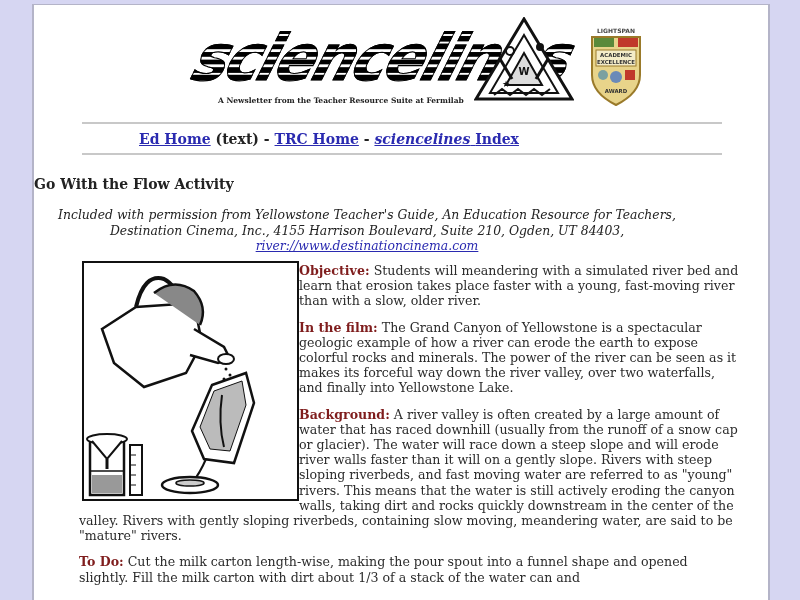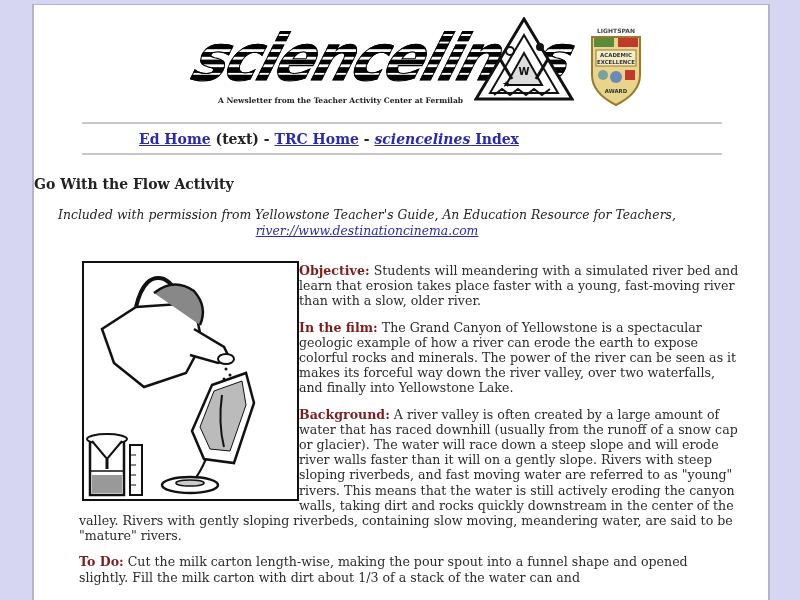--- a/index.html
+++ b/index.html
@@ -82,21 +82,21 @@
 </style>
 </head>
 <body>
 
 <div class="panel">
 
   <div class="masthead">
     <div class="wordmark">
       <span class="stripe">sciencelines</span>
     </div>
-    <div class="tagline">A Newsletter from the Teacher Activity Center at Fermilab</div>
+    <div class="tagline">A Newsletter from the Teacher Resource Suite at Fermilab</div>
 
     <svg class="triangle-logo" viewBox="0 0 100 86">
       <polygon points="50,2 98,82 2,82" fill="#fff" stroke="#111" stroke-width="3"></polygon>
       <polygon points="50,18 84,76 16,76" fill="none" stroke="#111" stroke-width="2"></polygon>
       <polygon points="50,36 68,68 32,68" fill="#ddd" stroke="#111" stroke-width="2"></polygon>
       <line x1="26" y1="42" x2="38" y2="62" stroke="#111" stroke-width="3"></line>
       <line x1="74" y1="42" x2="62" y2="62" stroke="#111" stroke-width="3"></line>
       <circle cx="36" cy="34" r="4" fill="none" stroke="#111" stroke-width="2"></circle>
       <circle cx="66" cy="30" r="4" fill="#111"></circle>
       <path d="M20 78 l8 -6 l8 6 l8 -6 l8 6 l8 -6 l8 6 l8 -6" fill="none" stroke="#111" stroke-width="2"></path>
@@ -129,20 +129,21 @@
     <span>-</span>
     <a href="#"><i>sciencelines</i> <span>Index</span></a>
   </div>
 
   <hr class="rule" style="top:148px;">
 
   <div class="title">Go With the Flow Activity</div>
 
   <div class="credit">
     <div>Included with permission from Yellowstone Teacher's Guide, An Education Resource for Teachers,</div>
+    <div>Destination Cinema, Inc., 4155 Harrison Boulevard, Suite 210, Ogden, UT 84403,</div>
     <a href="#">river://www.destinationcinema.com</a>
   </div>
 
   <div class="figure">
     <svg width="213" height="236" viewBox="0 0 213 236">
 
       <path d="M18 66 L52 44 L110 40 L118 80 L102 110 L60 124 L30 100 Z" fill="#fff" stroke="#111" stroke-width="2.5"></path>
       <path d="M52 44 Q60 10 80 16 Q92 22 96 40" fill="none" stroke="#111" stroke-width="4"></path>
       <path d="M70 30 Q90 14 110 28 Q124 44 116 62" fill="#888" stroke="#111" stroke-width="2.5"></path>
       <path d="M110 66 L140 84 L146 96 L134 100 L106 92" fill="#fff" stroke="#111" stroke-width="2.5"></path>

